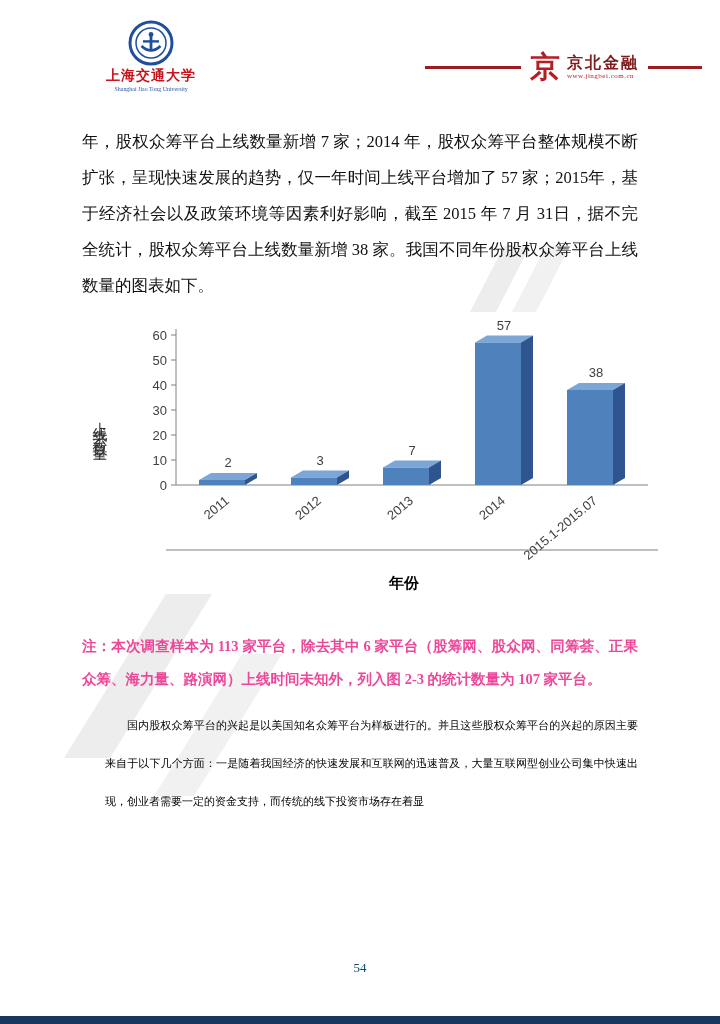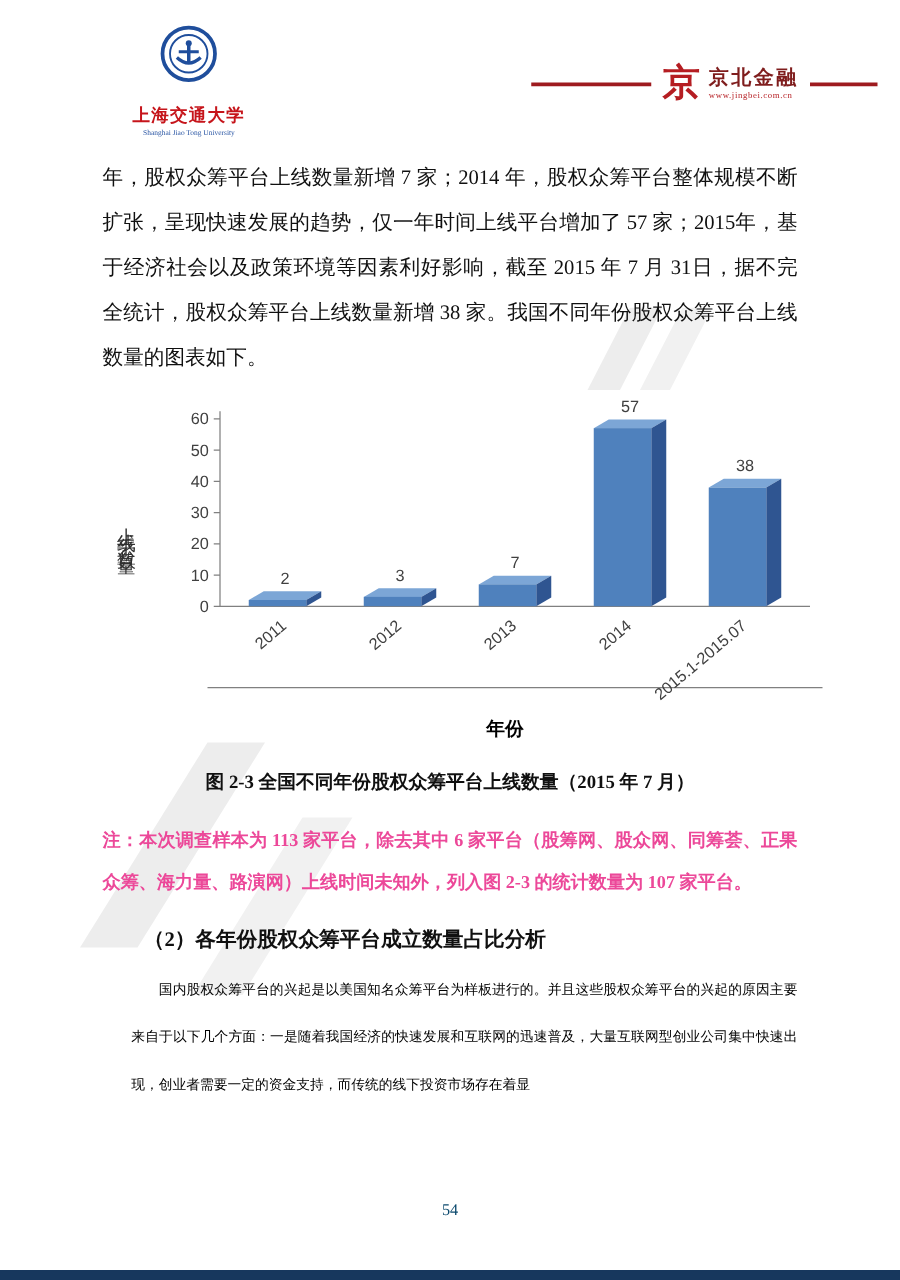--- a/index.html
+++ b/index.html
@@ -7,21 +7,21 @@
   body { font-family:"Liberation Serif","DejaVu Serif",serif; }
   .page { position:relative; width:720px; height:1024px; margin:0 auto; background:#ffffff; overflow:hidden; }
 
   
   .wm { position:absolute; z-index:0; }
   .layer { position:relative; z-index:1; }
 
   
   header { display:flex; justify-content:space-between; align-items:flex-start; padding:20px 18px 0 86px; height:102px; }
   .sjtu { display:flex; flex-direction:column; align-items:center; width:130px; }
-  .sjtu-cn { color:#c6151b; font-weight:bold; font-size:14px; letter-spacing:1px; margin-top:18px; white-space:nowrap;text-align:right; }
+  .sjtu-cn { color:#c6151b; font-weight:bold; font-size:14px; letter-spacing:1px; margin-top:1px; white-space:nowrap;text-align:right; }
   .sjtu-en { color:#2a56a4; font-size:7px; white-space:nowrap; transform:scale(.85); }
   .jb-group { display:flex; align-items:center; margin-top:32px; }
   .rule { height:3px; background:#9e1b1f; }
   .rule-long { width:96px; }
   .rule-short { width:54px; }
   .jb-logo { display:flex; align-items:center; margin:0 9px; }
   .jb-seal { font-size:30px; color:#b51d22; font-weight:bold; line-height:1; margin-right:7px; }
   .jb-name { font-size:16px; font-weight:bold; letter-spacing:2px; color:#7f1d1d; line-height:1.1; }
   .jb-url { font-size:7px; color:#b51d22; letter-spacing:.5px; }
 
@@ -128,25 +128,23 @@
             <text transform="translate(410,192) rotate(-40)" text-anchor="end" font-size="13" fill="#404040">2014</text>
             <polygon points="471,80 483,73 529,73 517,80" fill="#7ca6d6"></polygon>
             <polygon points="517,80 529,73 529,168 517,175" fill="#2f5591"></polygon>
             <rect x="471" y="80" width="46" height="95" fill="#4f81bd"></rect>
             <text x="500" y="67" text-anchor="middle" font-size="13" fill="#404040">38</text>
             <text transform="translate(502,192) rotate(-40)" text-anchor="end" font-size="13" fill="#404040">2015.1-2015.07</text>
             <text x="308" y="278" text-anchor="middle" font-size="15" font-weight="bold" fill="#000" font-family="'Liberation Serif',serif">年份</text>
           </svg>
       </div>
 
-      <div class="caption">图 2-3 全国不同年份股权众筹平台上线数量（2015 年 7 月）</div>
 
       <p class="note">注：本次调查样本为 113 家平台，除去其中 6 家平台（股筹网、股众网、同筹荟、正果众筹、海力量、路演网）上线时间未知外，列入图 2-3 的统计数量为 107 家平台。</p>
 
-      <div class="heading">（2）各年份股权众筹平台成立数量占比分析</div>
 
       <p class="p2">国内股权众筹平台的兴起是以美国知名众筹平台为样板进行的。并且这些股权众筹平台的兴起的原因主要来自于以下几个方面：一是随着我国经济的快速发展和互联网的迅速普及，大量互联网型创业公司集中快速出现，创业者需要一定的资金支持，而传统的线下投资市场存在着显</p>
     </div>
   </div>
 
   <div class="pagenum">54</div>
   <div class="bottom-bar"></div>
 </div>
 
 </body></html>

